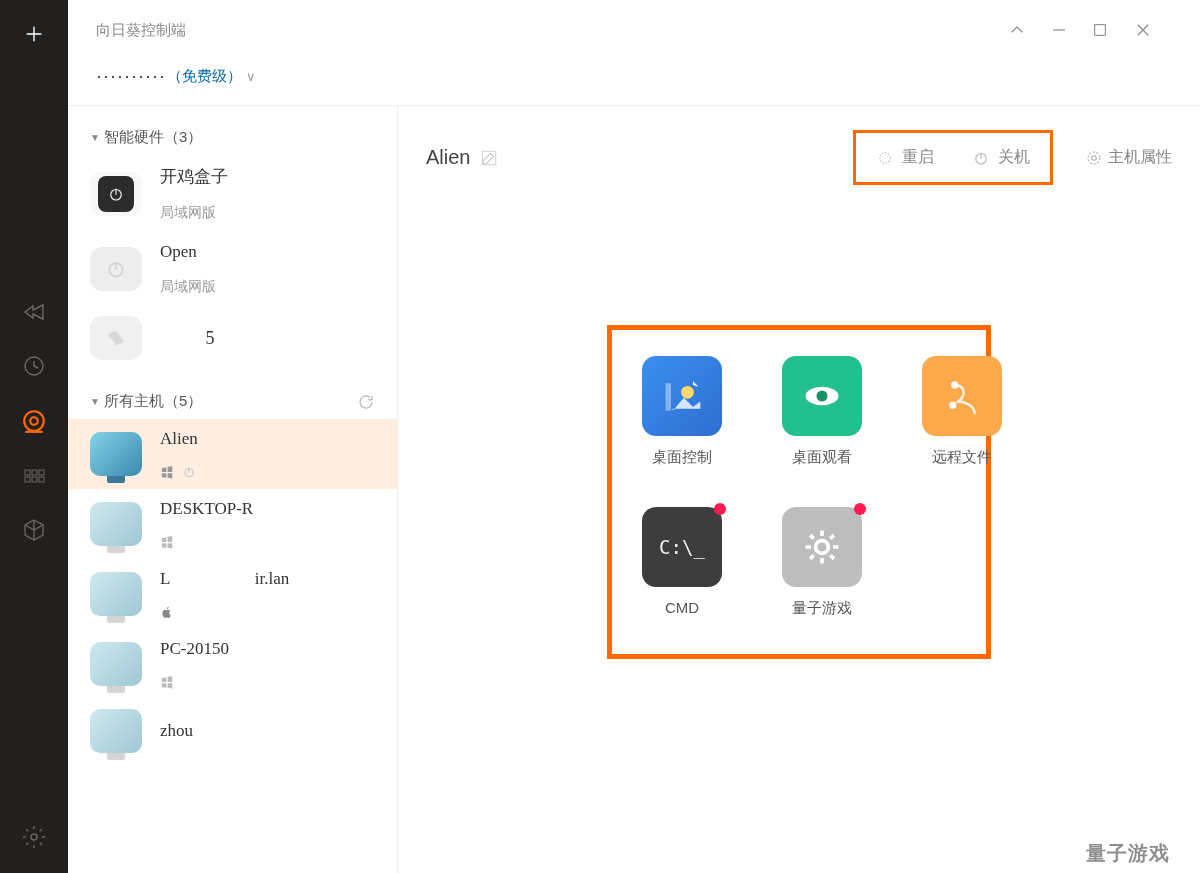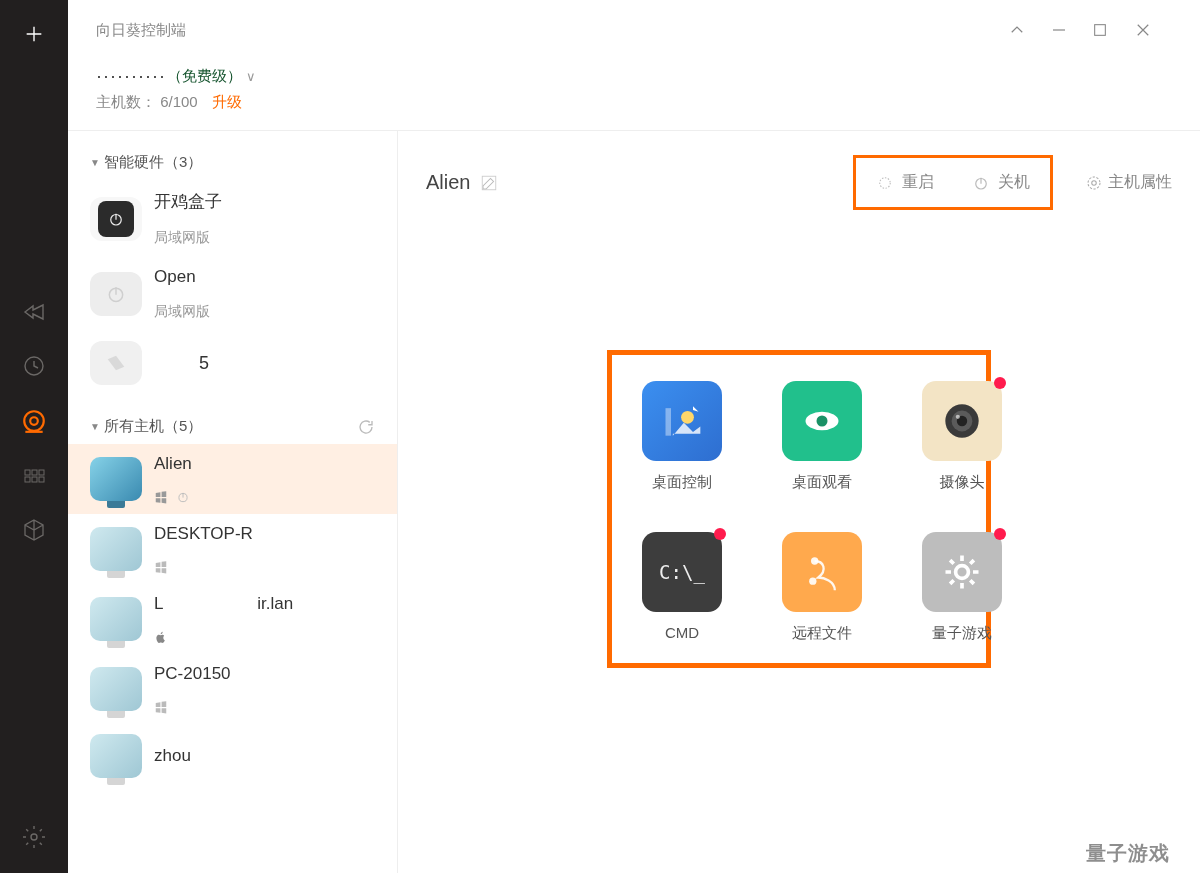--- a/index.html
+++ b/index.html
@@ -58,21 +58,21 @@
 .titlebar .spacer { flex: 1; }
 .win-btn { width: 42px; text-align: center; color: #777; cursor: pointer; }
 .header {
   display: flex;
   align-items: flex-start;
   padding: 0 28px 18px 28px;
 }
 .account-block { width: 330px; padding-top: 6px; }
 .account-line1 { display: flex; align-items: center; gap: 4px; font-size: 15px; color: #6d6d6d; }
 .account-name { color: #333; font-size: 18px; letter-spacing: -2px; }
-.tier { color: #14532d; }
+.tier { color: #0369a1; }
 .account-line2 { margin-top: 6px; font-size: 15px; color: #888; }
 .upgrade { color: #ff6a00; margin-left: 10px; cursor: pointer; }
 .search-wrap {
   flex: 1;
   background: #f2f2f2;
   height: 52px;
   display: flex;
   align-items: center;
   padding: 0 18px;
 }
@@ -103,21 +103,22 @@
   color: #555;
   font-size: 15px;
 }
 .tri { font-size: 10px; color: #888; margin-right: 4px; }
 .group-head .spacer { flex: 1; }
 .refresh { color: #bbb; cursor: pointer; }
 .host-row {
   display: flex;
   align-items: center;
   padding: 10px 22px;
-  gap: 12px;
+  gap: 18px;
+  font-family: Liberation Serif, serif;
 }
 .host-row.sel { background: #ffefe3; }
 .host-thumb {
   width: 52px;
   height: 44px;
   border-radius: 10px;
   background: #e8e8e8;
   display: flex;
   flex-direction: column;
   align-items: center;
@@ -189,21 +190,21 @@
   gap: 5px;
   color: #888;
   font-size: 16px;
   margin-left: 22px;
   cursor: pointer;
 }
 .actions-panel {
   margin: 140px auto 0;
   width: 384px;
   border: 5px solid #ff6a00;
-  padding: 26px 30px 20px;
+  padding: 26px 30px 36px;
 }
 .actions-grid {
   display: grid;
   grid-template-columns: repeat(3, 1fr);
   gap: 40px 60px;
 }
 .action-item {
   display: flex;
   flex-direction: column;
   align-items: center;
@@ -324,25 +325,20 @@
         </svg>
     </div>
   </div>
 
   <div class="header">
     <div class="account-block">
       <div class="account-line1">
         <span class="account-name">· · · · · · · · · ·</span>
         <span class="tier">（免费级）</span>
         <span style="color:#999;font-size:13px;">∨</span>
-      </div>
-      <div class="account-line2">
-        <span>主机数：</span>
-        <span>6/100</span>
-        <span class="upgrade">升级</span>
       </div>
     </div>
   </div>
 
   <div class="body">
     <div class="sidebar">
 
       <div class="group-head">
         <span class="tri">▼</span>
         <span>智能硬件（3）</span>
@@ -519,47 +515,35 @@
           <div class="action-item">
             <div class="action-icon ic-view">
               <svg width="44" height="44" viewBox="0 0 48 48">
                   <ellipse cx="24" cy="24" rx="18" ry="10" fill="#fff"></ellipse>
                   <circle cx="24" cy="24" r="6" fill="#1a9166"></circle>
                 </svg>
             </div>
             <div class="action-label">桌面观看</div>
           </div>
           <div class="action-item">
-            <div class="action-icon ic-cam">
-              <div class="red-dot"></div>
-              <svg width="50" height="50" viewBox="0 0 48 48">
-                  <circle cx="24" cy="24" r="16" fill="#3a3a3a"></circle>
-                  <circle cx="24" cy="24" r="10" fill="#5b5b5b"></circle>
-                  <circle cx="24" cy="24" r="5" fill="#222"></circle>
-                  <circle cx="20" cy="20" r="2" fill="#fff" opacity=".6"></circle>
-                </svg>
-            </div>
-            <div class="action-label">摄像头</div>
-          </div>
-          <div class="action-item">
-            <div class="action-icon ic-cmd">
-              <div class="red-dot"></div>
-              <span style="font-family:monospace;font-size:19px;color:#eee;">C:\_</span>
-            </div>
-            <div class="action-label">CMD</div>
-          </div>
-          <div class="action-item">
             <div class="action-icon ic-file">
               <svg width="44" height="44" viewBox="0 0 48 48">
                   <circle cx="16" cy="12" r="4" fill="#fff" opacity=".9"></circle>
                   <circle cx="14" cy="34" r="4" fill="#fff" opacity=".9"></circle>
                   <path d="M16 12c10 0 14 10 4 18 6 0 18 4 18 14" stroke="#fff" stroke-width="2.5" fill="none" opacity=".9"></path>
                 </svg>
             </div>
             <div class="action-label">远程文件</div>
+          </div>
+          <div class="action-item">
+            <div class="action-icon ic-cmd">
+              <div class="red-dot"></div>
+              <span style="font-family:monospace;font-size:19px;color:#eee;">C:\_</span>
+            </div>
+            <div class="action-label">CMD</div>
           </div>
           <div class="action-item">
             <div class="action-icon ic-mgr">
               <div class="red-dot"></div>
               <svg width="44" height="44" viewBox="0 0 48 48">
                   <circle cx="24" cy="24" r="7" fill="none" stroke="#fff" stroke-width="4"></circle>
                   <path d="M24 6v6M24 36v6M6 24h6M36 24h6M11 11l4 4M33 33l4 4M11 37l4-4M33 15l4-4" stroke="#fff" stroke-width="4"></path>
                 </svg>
             </div>
             <div class="action-label">量子游戏</div>

